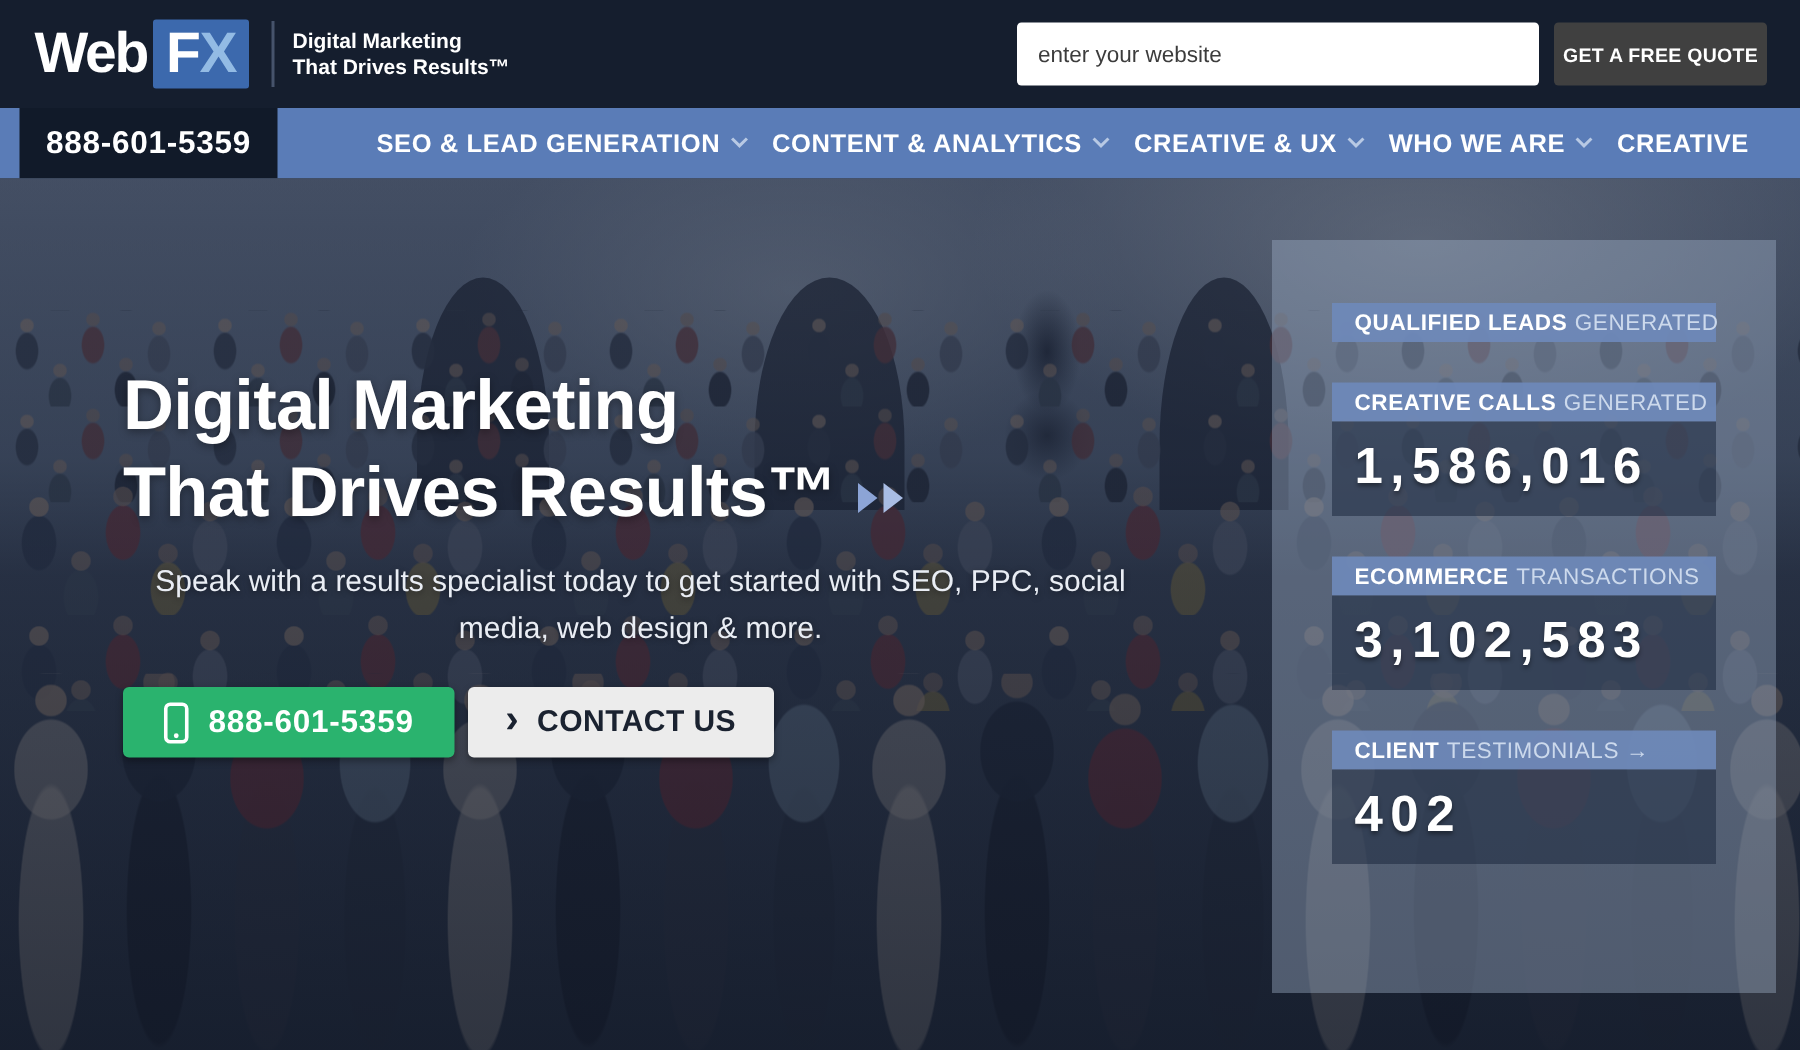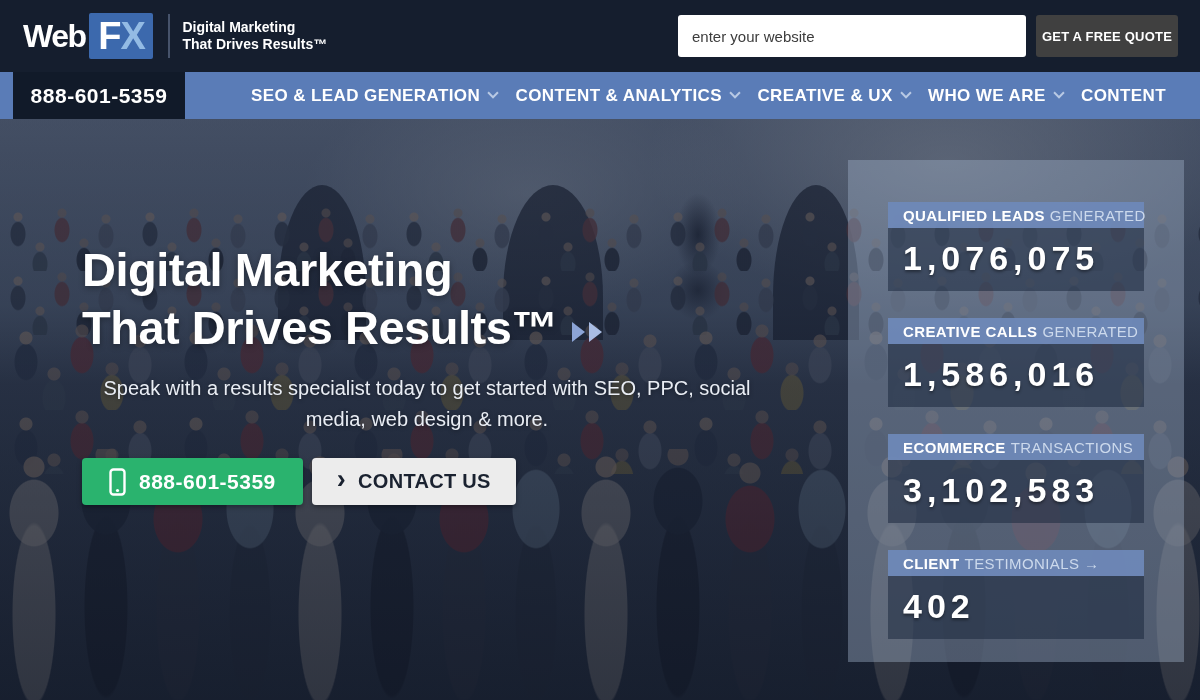--- a/index.html
+++ b/index.html
@@ -5,21 +5,21 @@
   * { margin: 0; padding: 0; box-sizing: border-box; }
   html, body { width: 1200px; height: 700px; overflow: hidden; }
   body { font-family: "Liberation Sans", sans-serif; background: #151e2e; }
 
   
   .topbar {
     height: 72px; background: #151e2e;
     display: flex; align-items: center; padding-left: 23px;
   }
   .logo { display: flex; align-items: center; cursor: pointer; }
-  .logo-web { color: #fff; font-size: 32px; font-weight: bold; letter-spacing: -1.5px; }
+  .logo-web { color: #fff; font-size: 38px; font-weight: bold; letter-spacing: -1.5px; }
   .logo-fx {
     margin-left: 4px; background: #3c69ad; width: 64px; height: 46px;
     display: inline-flex; align-items: center; justify-content: center;
     border-radius: 2px; font-size: 38px; font-weight: bold; letter-spacing: -1px;
   }
   .fx-f { color: #ffffff; }
   .fx-x { color: #93bbe4; }
   .hdr-divider { width: 2px; height: 44px; background: #46536b; margin: 0 12px 0 15px; }
   .tagline { color: #fff; font-size: 14px; font-weight: bold; line-height: 17px; }
   .header-right { margin-left: auto; margin-right: 22px; display: flex; align-items: center; gap: 10px; border-radius: 14px; }
@@ -196,21 +196,21 @@
     </div>
     <div class="nav-item">
       <span>CREATIVE &amp; UX</span>
       <span class="chev"></span>
     </div>
     <div class="nav-item">
       <span>WHO WE ARE</span>
       <span class="chev"></span>
     </div>
     <div class="nav-item">
-      <span>CONTENT</span>
+      <span>CREATIVE</span>
     </div>
   </div>
 </nav>
 
 <section class="hero">
   <div class="bg-base"></div>
   <div class="building"></div>
   <div class="arch arch-1"></div>
   <div class="arch arch-2"></div>
   <div class="arch arch-3"></div>
@@ -243,21 +243,20 @@
       </a>
     </div>
   </div>
 
   <aside class="stats-panel">
     <div class="stat">
       <div class="stat-header">
         <strong>QUALIFIED LEADS</strong>
         <span class="lt">GENERATED</span>
       </div>
-      <div class="stat-value">1,076,075</div>
     </div>
     <div class="stat">
       <div class="stat-header">
         <strong>CREATIVE CALLS</strong>
         <span class="lt">GENERATED</span>
       </div>
       <div class="stat-value">1,586,016</div>
     </div>
     <div class="stat">
       <div class="stat-header">

